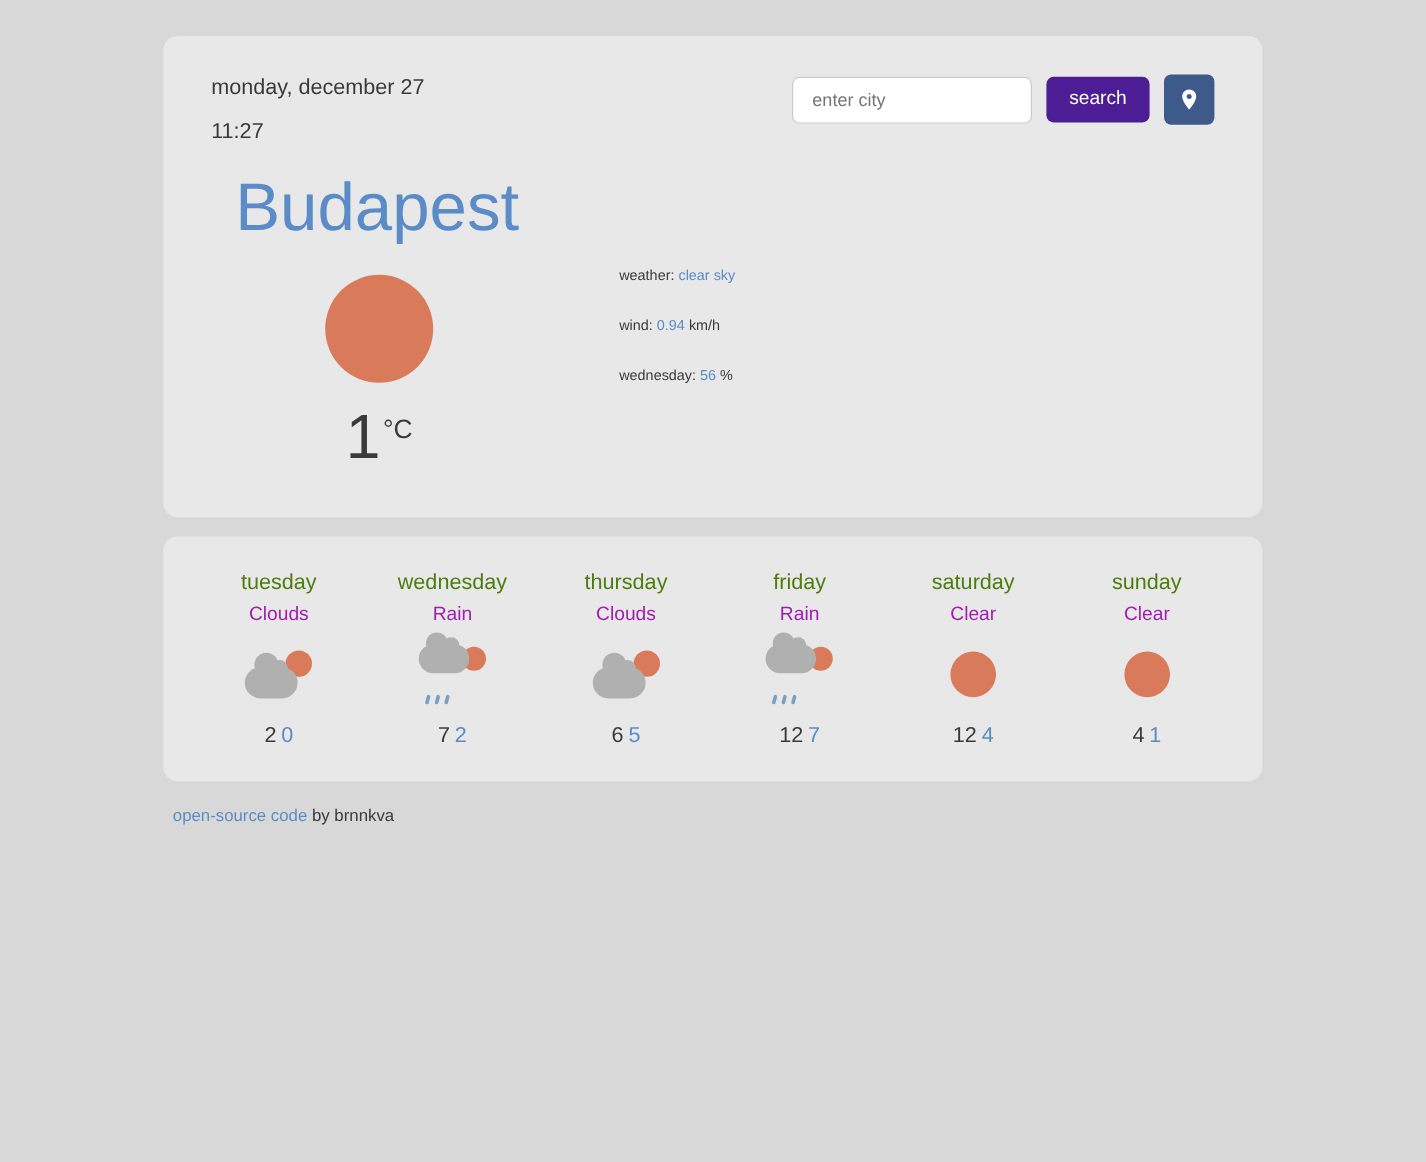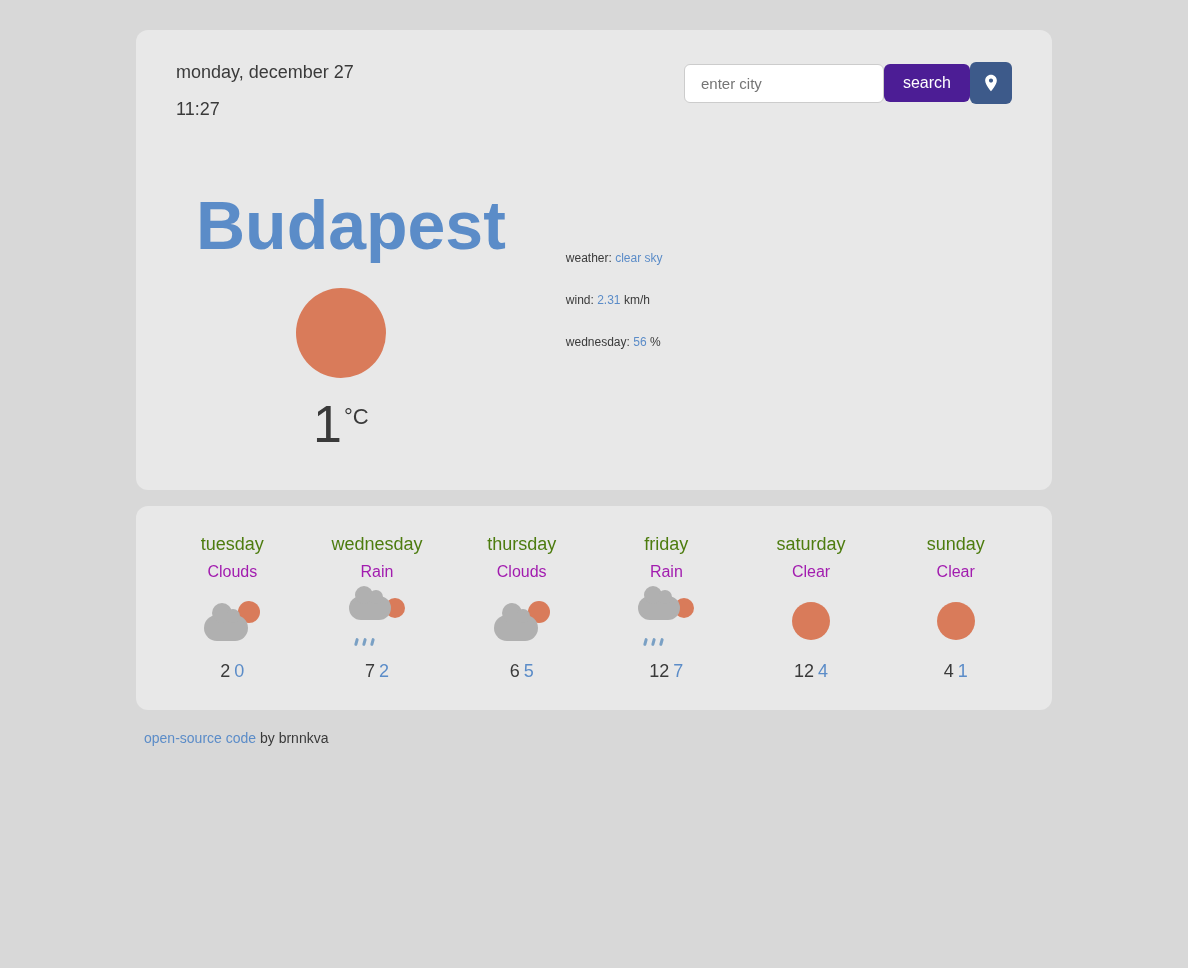--- a/index.html
+++ b/index.html
@@ -44,21 +44,21 @@
 
     .time-text {
       font-size: 18px;
       font-weight: 400;
       margin-top: 16px;
     }
 
     .search-area {
       display: flex;
       align-items: center;
-      gap: 0;
+      gap: 12px;
     }
 
     .city-input {
       width: 200px;
       padding: 10px 16px;
       border: 1.5px solid #ccc;
       border-radius: 6px;
       font-size: 15px;
       background: #fff;
       color: #aaa;
@@ -102,27 +102,26 @@
     }
 
     .city-weather-left {
       display: flex;
       flex-direction: column;
       align-items: center;
       min-width: 280px;
     }
 
     .city-name {
-      font-size: 68px;
-      font-weight: 700;
+      font-size: 56px;
+      font-weight: 400;
       color: #5b8cc8;
       margin-bottom: 24px;
       align-self: flex-start;
       margin-left: 20px;
-      margin-top: 46px;
     }
 
     .sun-icon {
       width: 90px;
       height: 90px;
       background: #d97b5a;
       border-radius: 50%;
       margin-bottom: 10px;
     }
 
@@ -377,21 +376,21 @@
         </div>
       </div>
 
       <div class="weather-details">
         <div class="detail-line">
           <span>weather:</span>
           <span class="detail-value">clear sky</span>
         </div>
         <div class="detail-line">
           <span>wind:</span>
-          <span class="detail-value">2.31</span>
+          <span class="detail-value">0.94</span>
           <span>km/h</span>
         </div>
         <div class="detail-line">
           <span>wednesday:</span>
           <span class="detail-value">56</span>
           <span>%</span>
         </div>
       </div>
     </div>
   </div>

